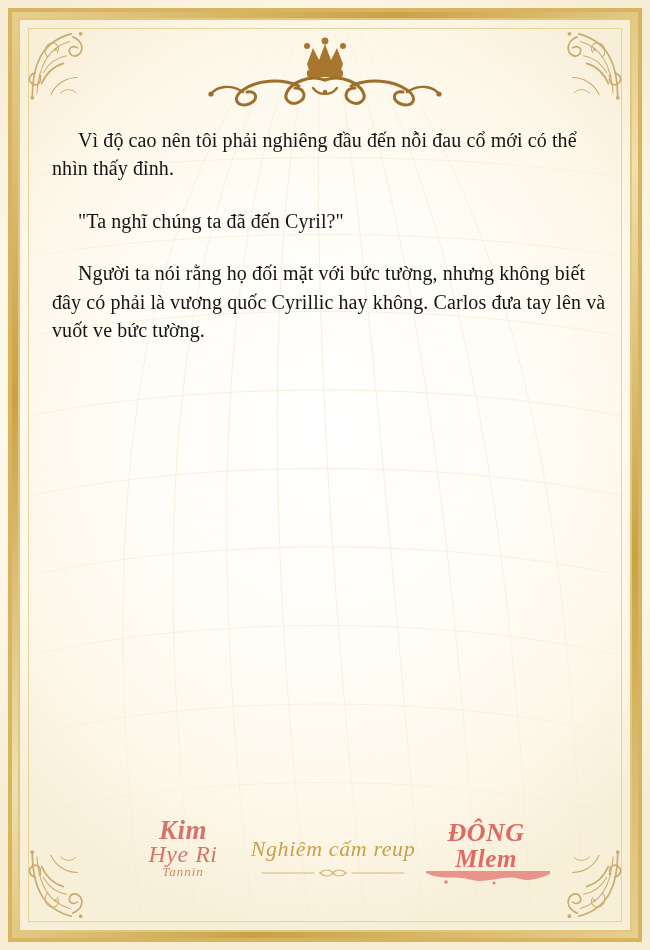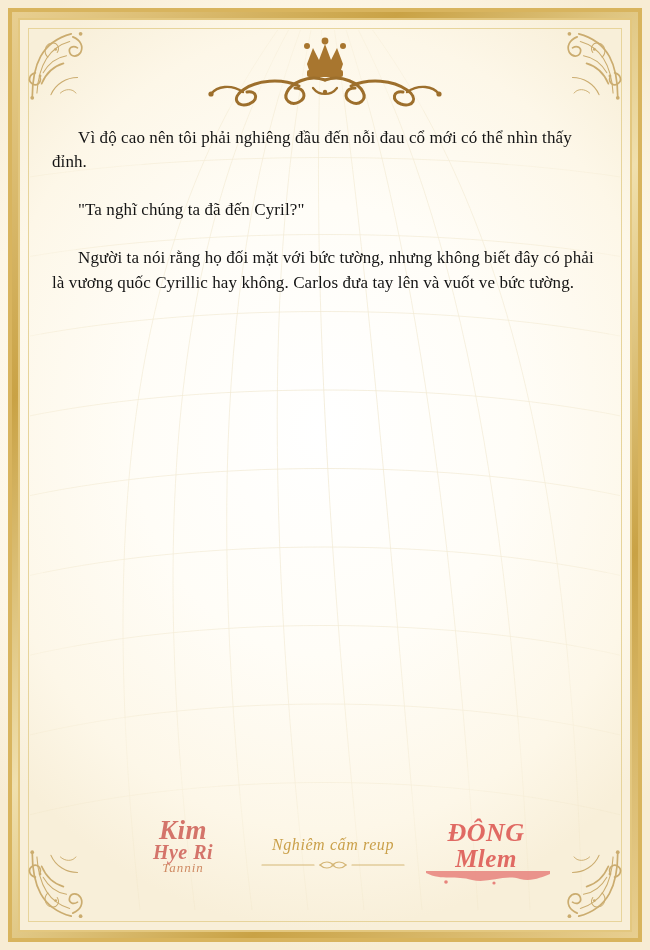--- a/index.html
+++ b/index.html
@@ -82,21 +82,21 @@
   
   .content {
     position: absolute;
     left: 52px;
     right: 44px;
     top: 126px;
     bottom: 160px;
   }
   .para {
     font-family: "Liberation Serif", serif;
-    font-size: 17px;
+    font-size: 20px;
     line-height: 1.42;
     color: #141414;
     margin: 0 0 24px 0;
     text-indent: 26px;
     letter-spacing: 0.1px;
   }
   .para.last { margin-bottom: 0; }
 
   
   .credits {
@@ -120,22 +120,22 @@
     font-style: italic;
     font-weight: bold;
     font-size: 27px;
     color: #d4746a;
     line-height: 0.92;
     letter-spacing: 0.5px;
   }
   .credit-left .l2 {
     font-family: "Liberation Serif", serif;
     font-style: italic;
-    font-weight: bold;
-    font-size: 20px;
+    font-weight: normal;
+    font-size: 24px;
     color: #d4746a;
     line-height: 0.95;
     letter-spacing: 0.5px;
   }
   .credit-left .l3 {
     font-family: "Liberation Serif", serif;
     font-style: italic;
     font-size: 13px;
     color: #cf8a63;
     margin-top: -2px;
@@ -144,21 +144,21 @@
 
   .credit-center {
     left: 50%;
     transform: translateX(-50%);
     top: 18px;
     width: 210px;
   }
   .credit-center .warn {
     font-family: "Liberation Serif", serif;
     font-style: italic;
-    font-size: 16px;
+    font-size: 22px;
     color: #caa04a;
     letter-spacing: 0.6px;
   }
   .credit-center .rule {
     margin: 6px auto 0;
     width: 150px;
     height: 10px;
     opacity: 0.8;
   }
 

